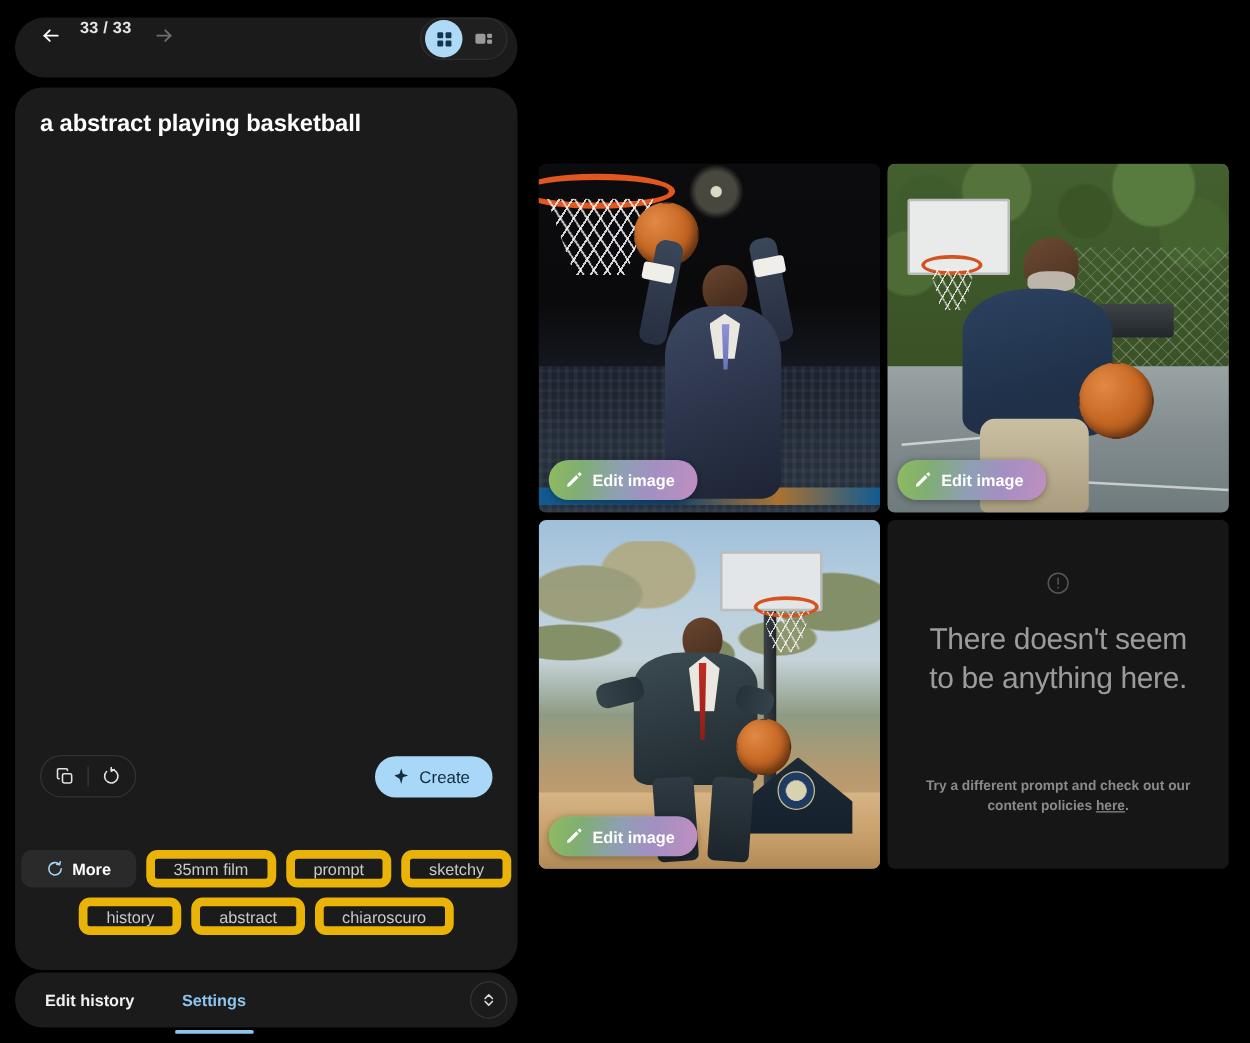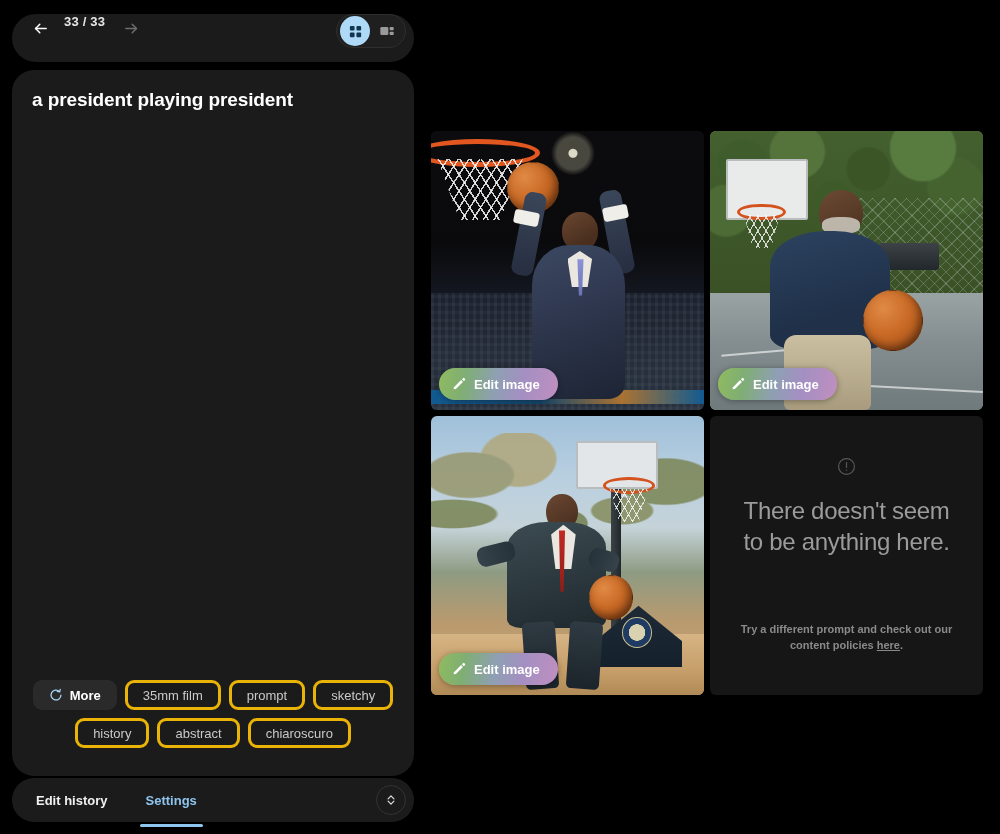--- a/index.html
+++ b/index.html
@@ -94,21 +94,21 @@
 
   
   .chips {
     position: absolute; left: 16px; right: 16px; bottom: 20px;
   }
   .chip-row {
     display: flex; justify-content: center; gap: 8px;
     margin-bottom: 8px; flex-wrap: nowrap;
   }
   .chip {
-    border: 3px solid #eab308;
+    border: 7px solid #eab308;
     border-radius: 9px;
     height: 30px; padding: 0 15px;
     display: flex; align-items: center; gap: 7px;
     font-size: 13px; color: #c9c9c9;
     white-space: nowrap; cursor: pointer;
   }
   .chip.filled {
     background: #2a2a2a; border-color: #2a2a2a;
     color: #ffffff; font-weight: bold;
     padding: 0 13px;
@@ -381,22 +381,45 @@
         <svg width="16" height="16" viewBox="0 0 24 24" fill="#9a9a9a">
           <rect x="2" y="6" width="12" height="12" rx="2"></rect>
             <rect x="16" y="6" width="6" height="5" rx="1.3"></rect>
             <rect x="16" y="13" width="6" height="5" rx="1.3"></rect>
         </svg>
       </div>
     </div>
   </div>
 
   <div class="prompt-card">
-    <div class="prompt-text">a president playing president</div>
-
+    <div class="prompt-text">a abstract playing basketball</div>
+
+    <div class="card-actions">
+      <div class="icon-group">
+        <div class="icon-btn">
+          <svg width="16" height="16" viewBox="0 0 24 24" fill="none" stroke="#e2e2e2" stroke-width="1.9" stroke-linecap="round" stroke-linejoin="round">
+              <rect x="9" y="9" width="11" height="11" rx="2"></rect>
+              <path d="M5 15H4.5A1.5 1.5 0 0 1 3 13.5V4.5A1.5 1.5 0 0 1 4.5 3h9A1.5 1.5 0 0 1 15 4.5V5"></path>
+            </svg>
+        </div>
+        <div class="icon-divider"></div>
+        <div class="icon-btn">
+          <svg width="16" height="16" viewBox="0 0 24 24" fill="none" stroke="#e2e2e2" stroke-width="1.9" stroke-linecap="round" stroke-linejoin="round">
+              <path d="M12 4a8 8 0 1 1-5.6 2.3"></path>
+              <polyline points="12,1.5 12,6 15.5,4"></polyline>
+            </svg>
+        </div>
+      </div>
+      <div class="create-btn">
+        <svg width="14" height="14" viewBox="0 0 24 24" fill="#122f44">
+            <path d="M12 1.5l2.3 7.2 7.2 2.3-7.2 2.3L12 22.5l-2.3-7.2L2.5 11l7.2-2.3z"></path>
+          </svg>
+        <span>Create</span>
+      </div>
+    </div>
 
     <div class="chips">
       <div class="chip-row">
         <div class="chip filled">
           <svg width="14" height="14" viewBox="0 0 24 24" fill="none" stroke="#a9d7f7" stroke-width="2.1" stroke-linecap="round" stroke-linejoin="round">
               <path d="M20.5 12a8.5 8.5 0 1 1-2.6-6.1"></path>
               <polyline points="19.2,2.4 18.4,6.6 14.2,5.8"></polyline>
             </svg>
           <span>More</span>
         </div>

